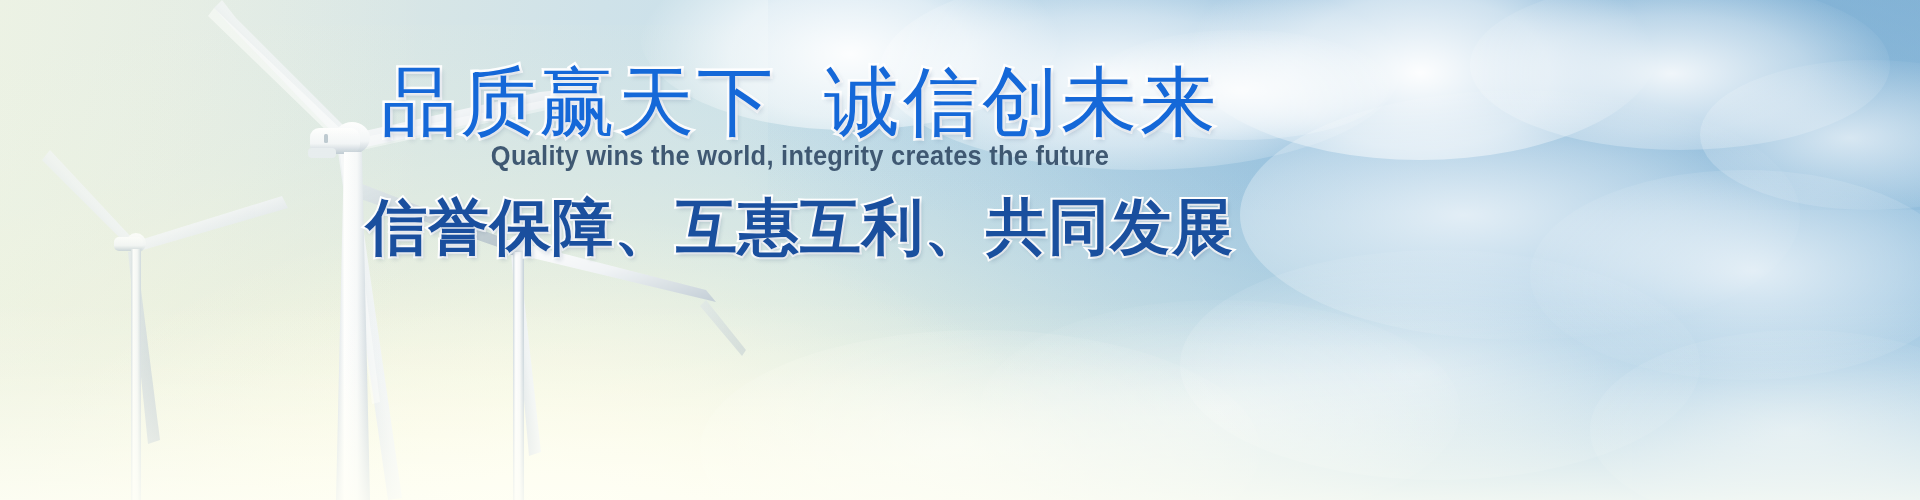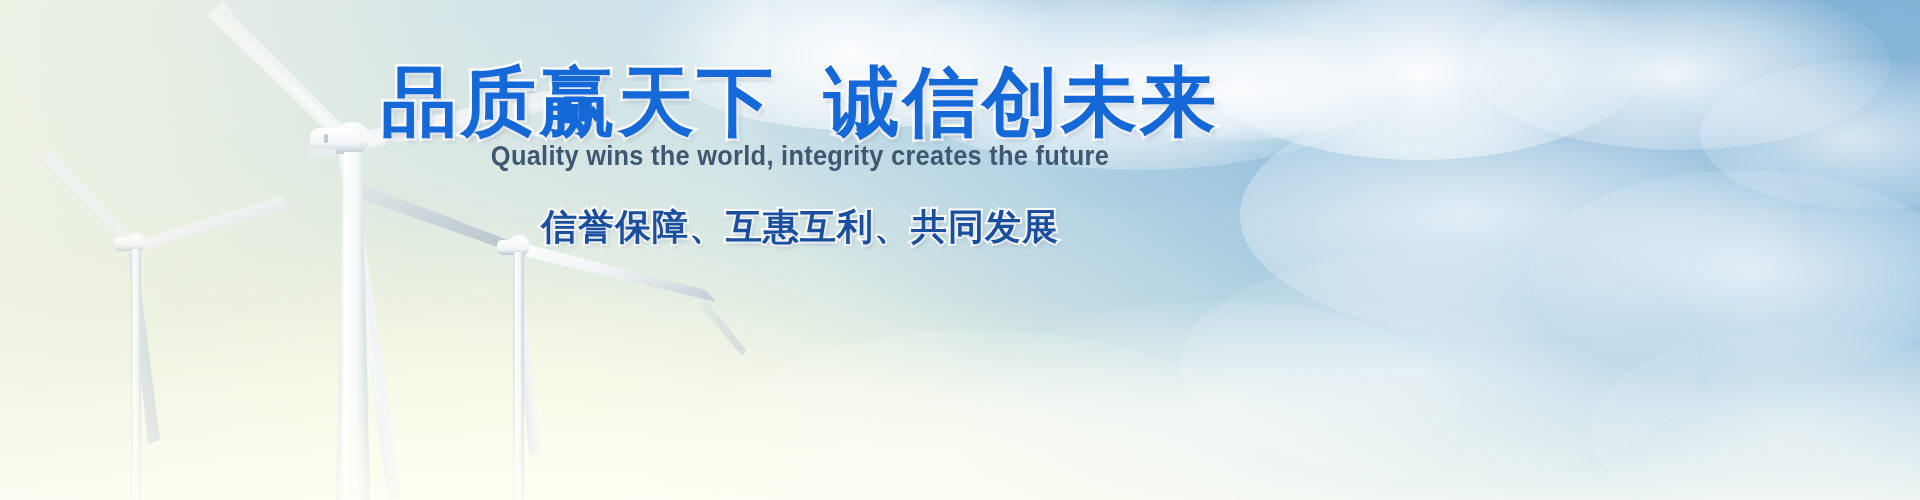--- a/index.html
+++ b/index.html
@@ -144,21 +144,21 @@
     text-align: center;
   }
 
   .headline {
     position: absolute;
     left: 0;
     top: 62px;
     width: 1600px;
     font-size: 76px;
     line-height: 80px;
-    font-weight: bold;
+    font-weight: normal;
     letter-spacing: 3px;
     color: #1568d8;
     white-space: pre;
     -webkit-text-stroke: 5px #ffffff;
     paint-order: stroke fill;
     text-shadow:
       0 0 2px rgba(255,255,255,0.9),
       2px 3px 5px rgba(40,70,110,0.22);
   }
 
@@ -175,21 +175,21 @@
     font-family: "Liberation Sans Narrow", "Liberation Sans", sans-serif;
     transform: scaleX(0.94);
     transform-origin: 50% 50%;
   }
 
   .tagline {
     position: absolute;
     left: 0;
     top: 198px;
     width: 1600px;
-    font-size: 36px;
+    font-size: 61px;
     line-height: 58px;
     font-weight: bold;
     letter-spacing: 1px;
     color: #1a4f9e;
     white-space: pre;
     -webkit-text-stroke: 4px #ffffff;
     paint-order: stroke fill;
     text-shadow:
       0 0 2px rgba(255,255,255,0.85),
       2px 3px 4px rgba(40,70,110,0.20);

